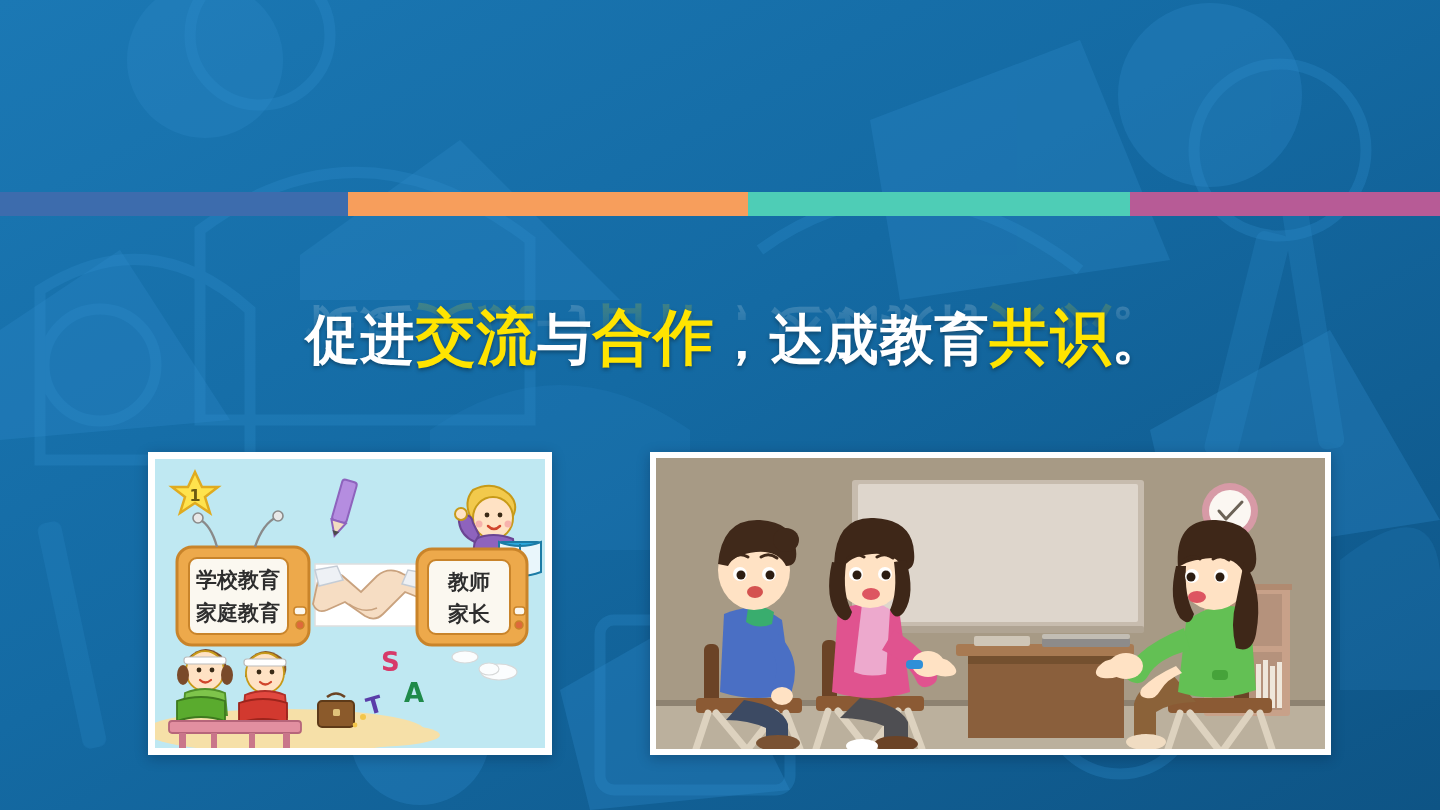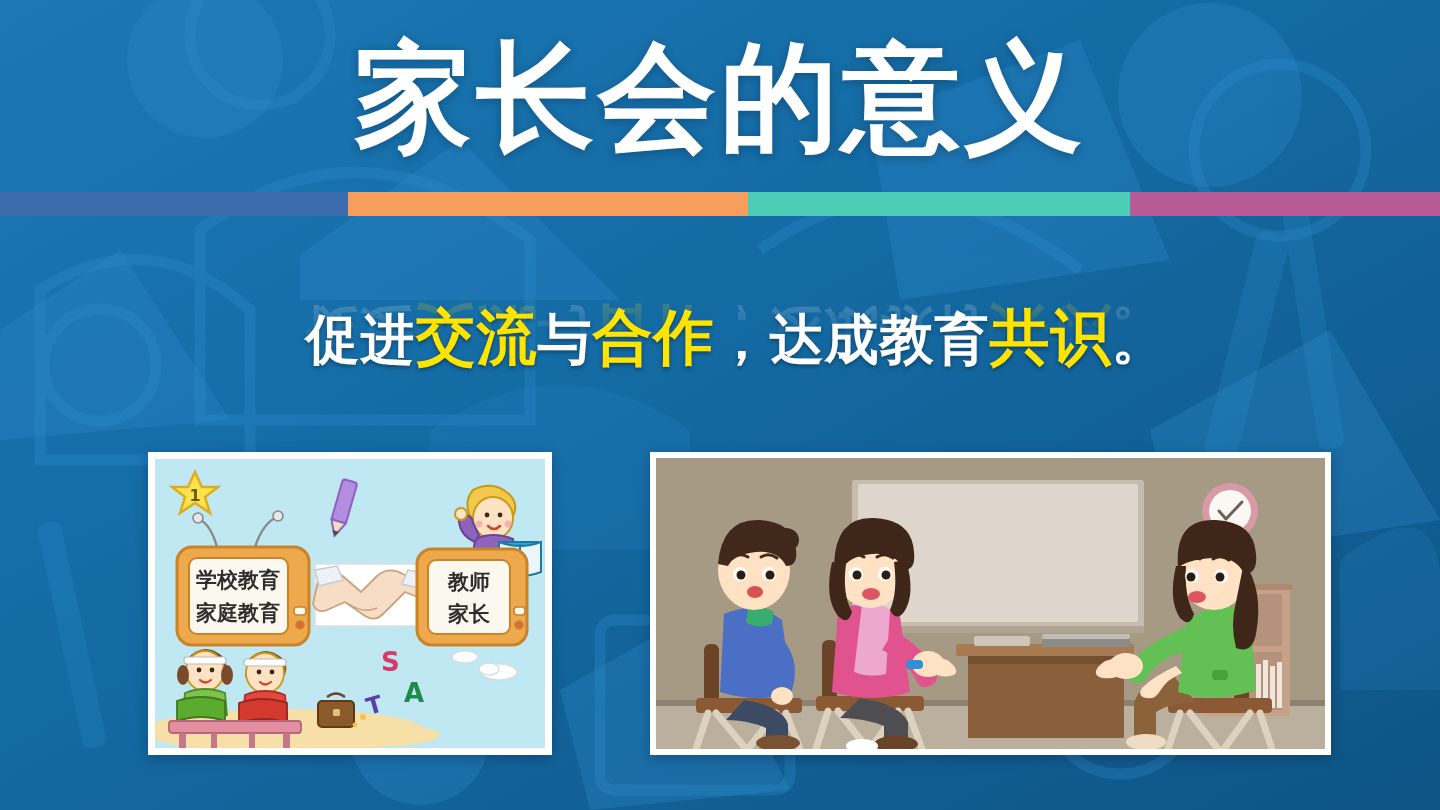--- a/index.html
+++ b/index.html
@@ -101,23 +101,20 @@
         <rect x="60" y="520" width="24" height="230" rx="8" transform="rotate(-12 72 635)"></rect>
         <rect x="840" y="700" width="300" height="30" rx="8" transform="rotate(6 990 715)"></rect>
       </g>
       <g fill="#2b86c3" opacity="0.22">
         <path d="M430 430 q130 -90 260 0 l0 120 l-260 0 Z"></path>
         <path d="M1340 560 q90 -70 100 10 l0 120 l-100 0 Z"></path>
       </g>
     </svg>
   </div>
 
-  <div class="title-wrap">
-    <div class="title cn">家长会的意义</div>
-  </div>
 
   <div class="bar">
     <span style="width:348px;background:#3d6cad"></span>
     <span style="width:400px;background:#f79e5c"></span>
     <span style="width:382px;background:#4ecdb6"></span>
     <span style="width:310px;background:#b75b96"></span>
   </div>
 
   <div class="sub-wrap">
     <div class="subtitle cn">

